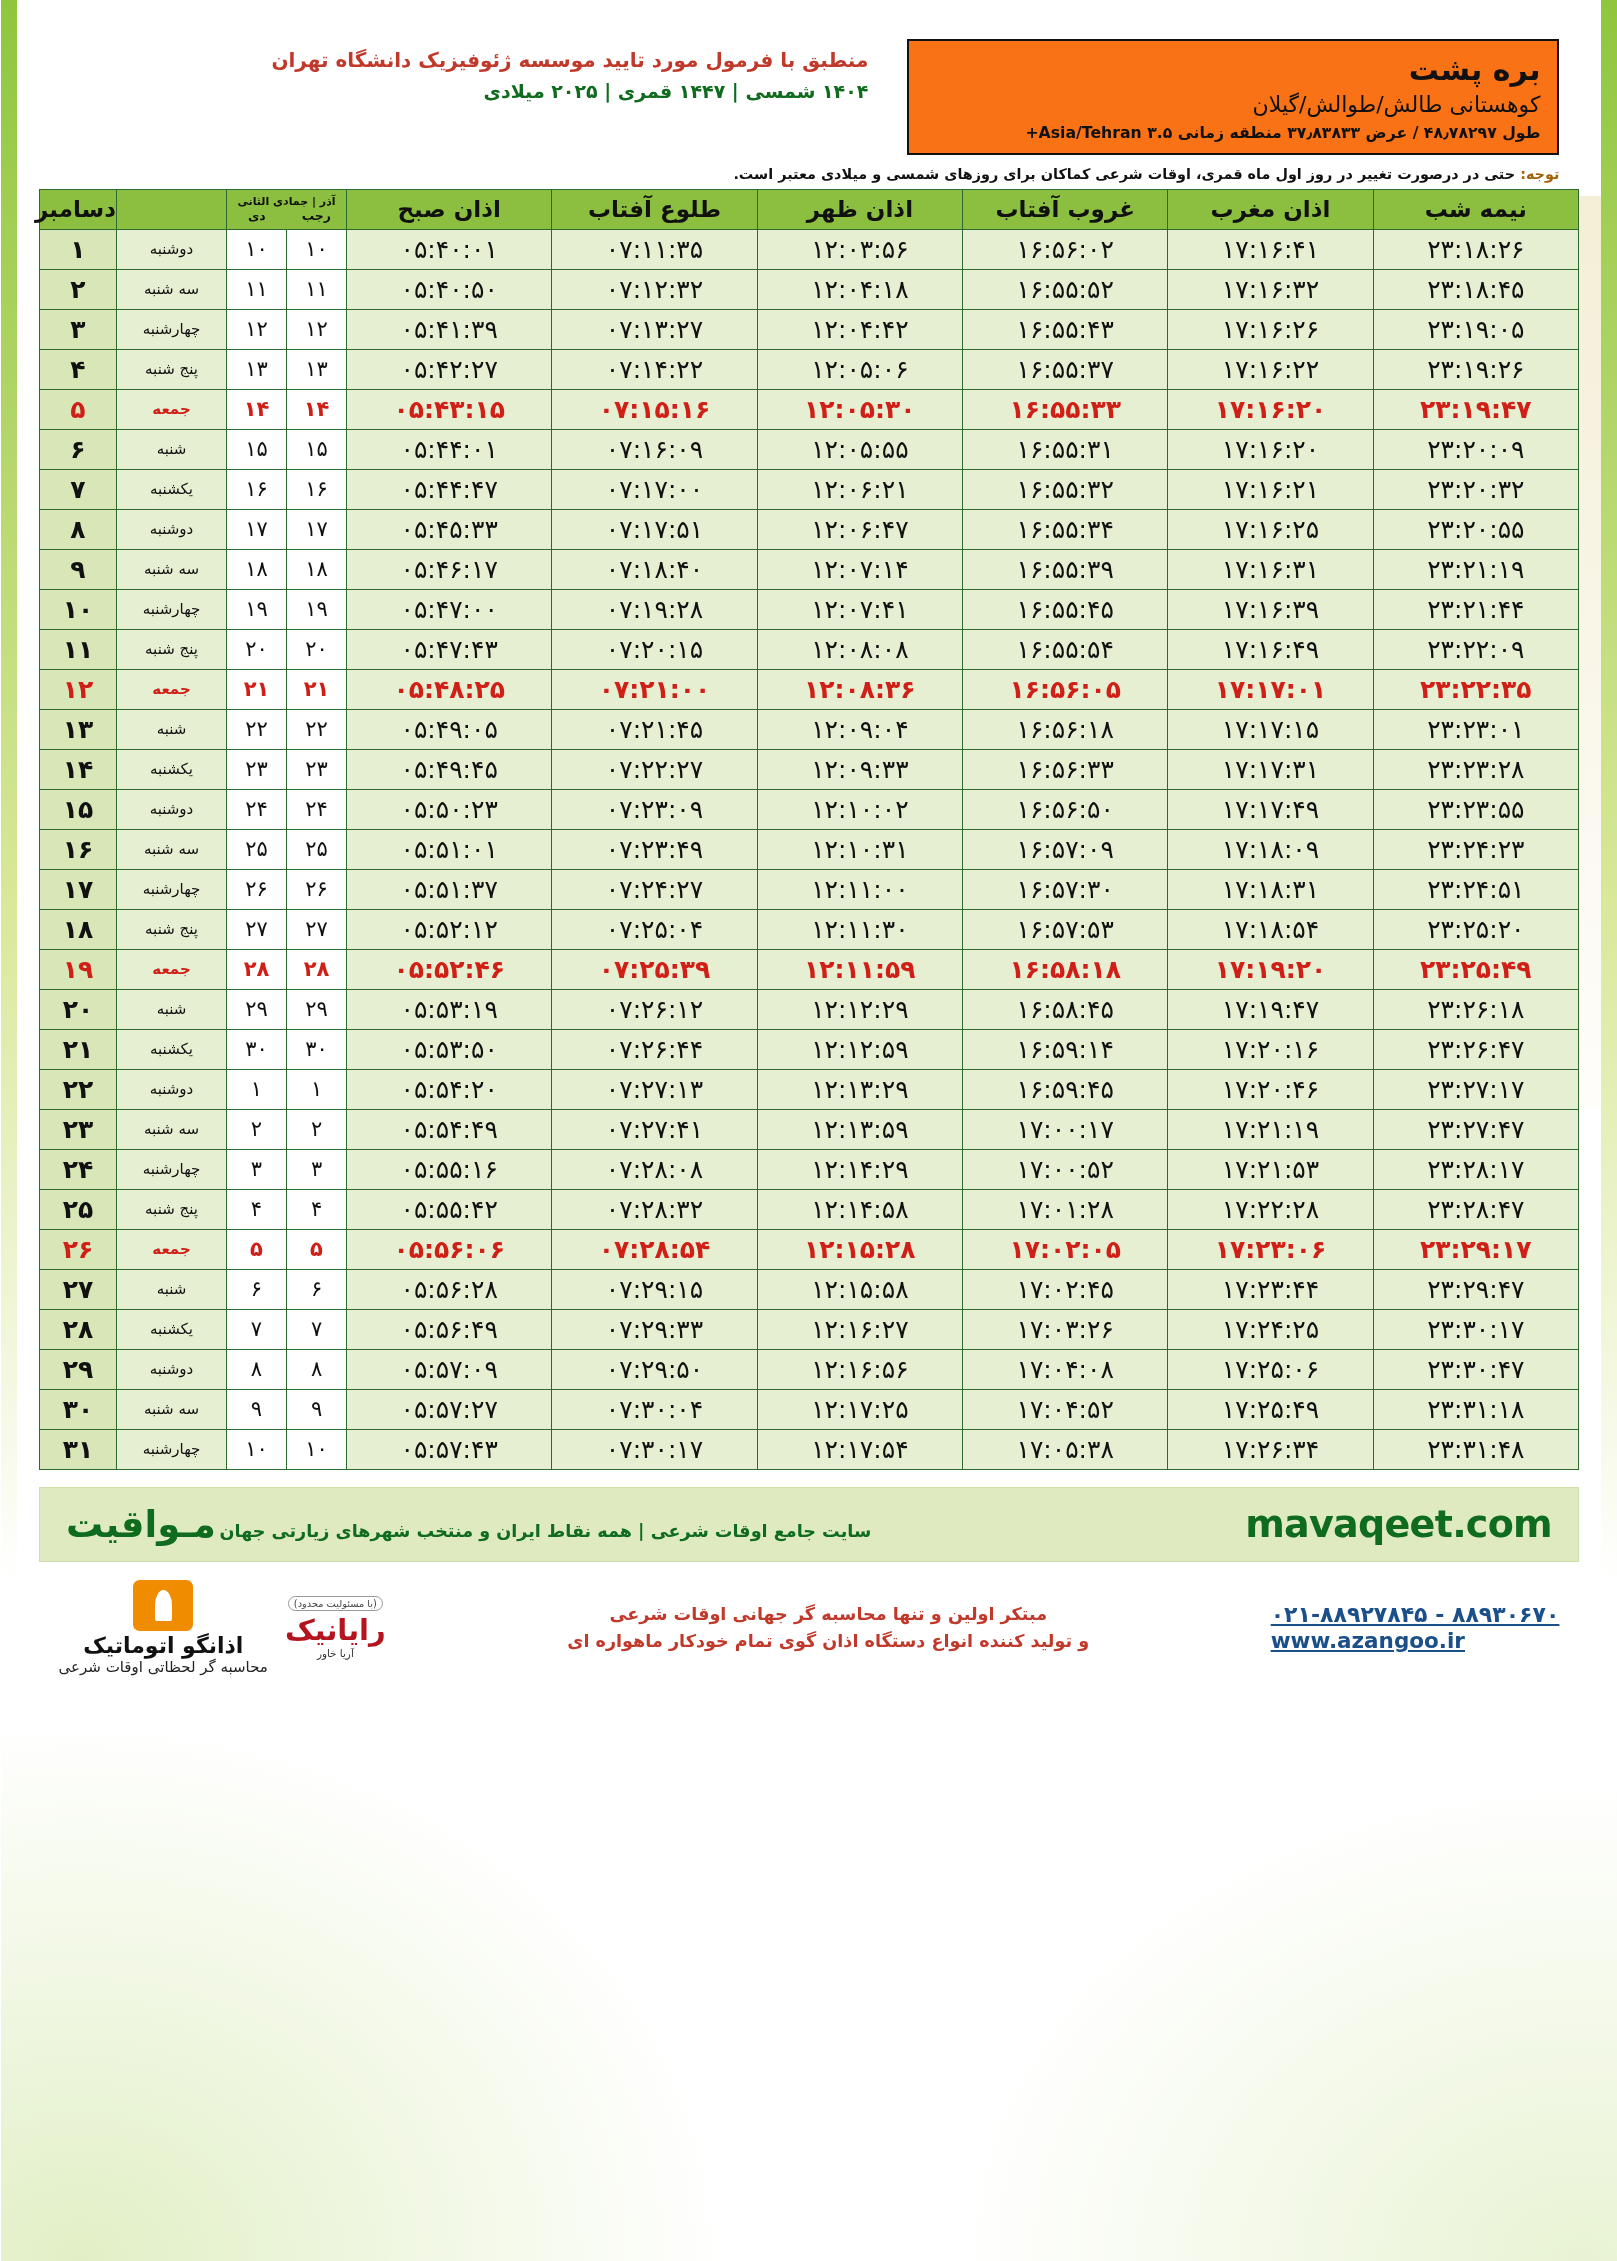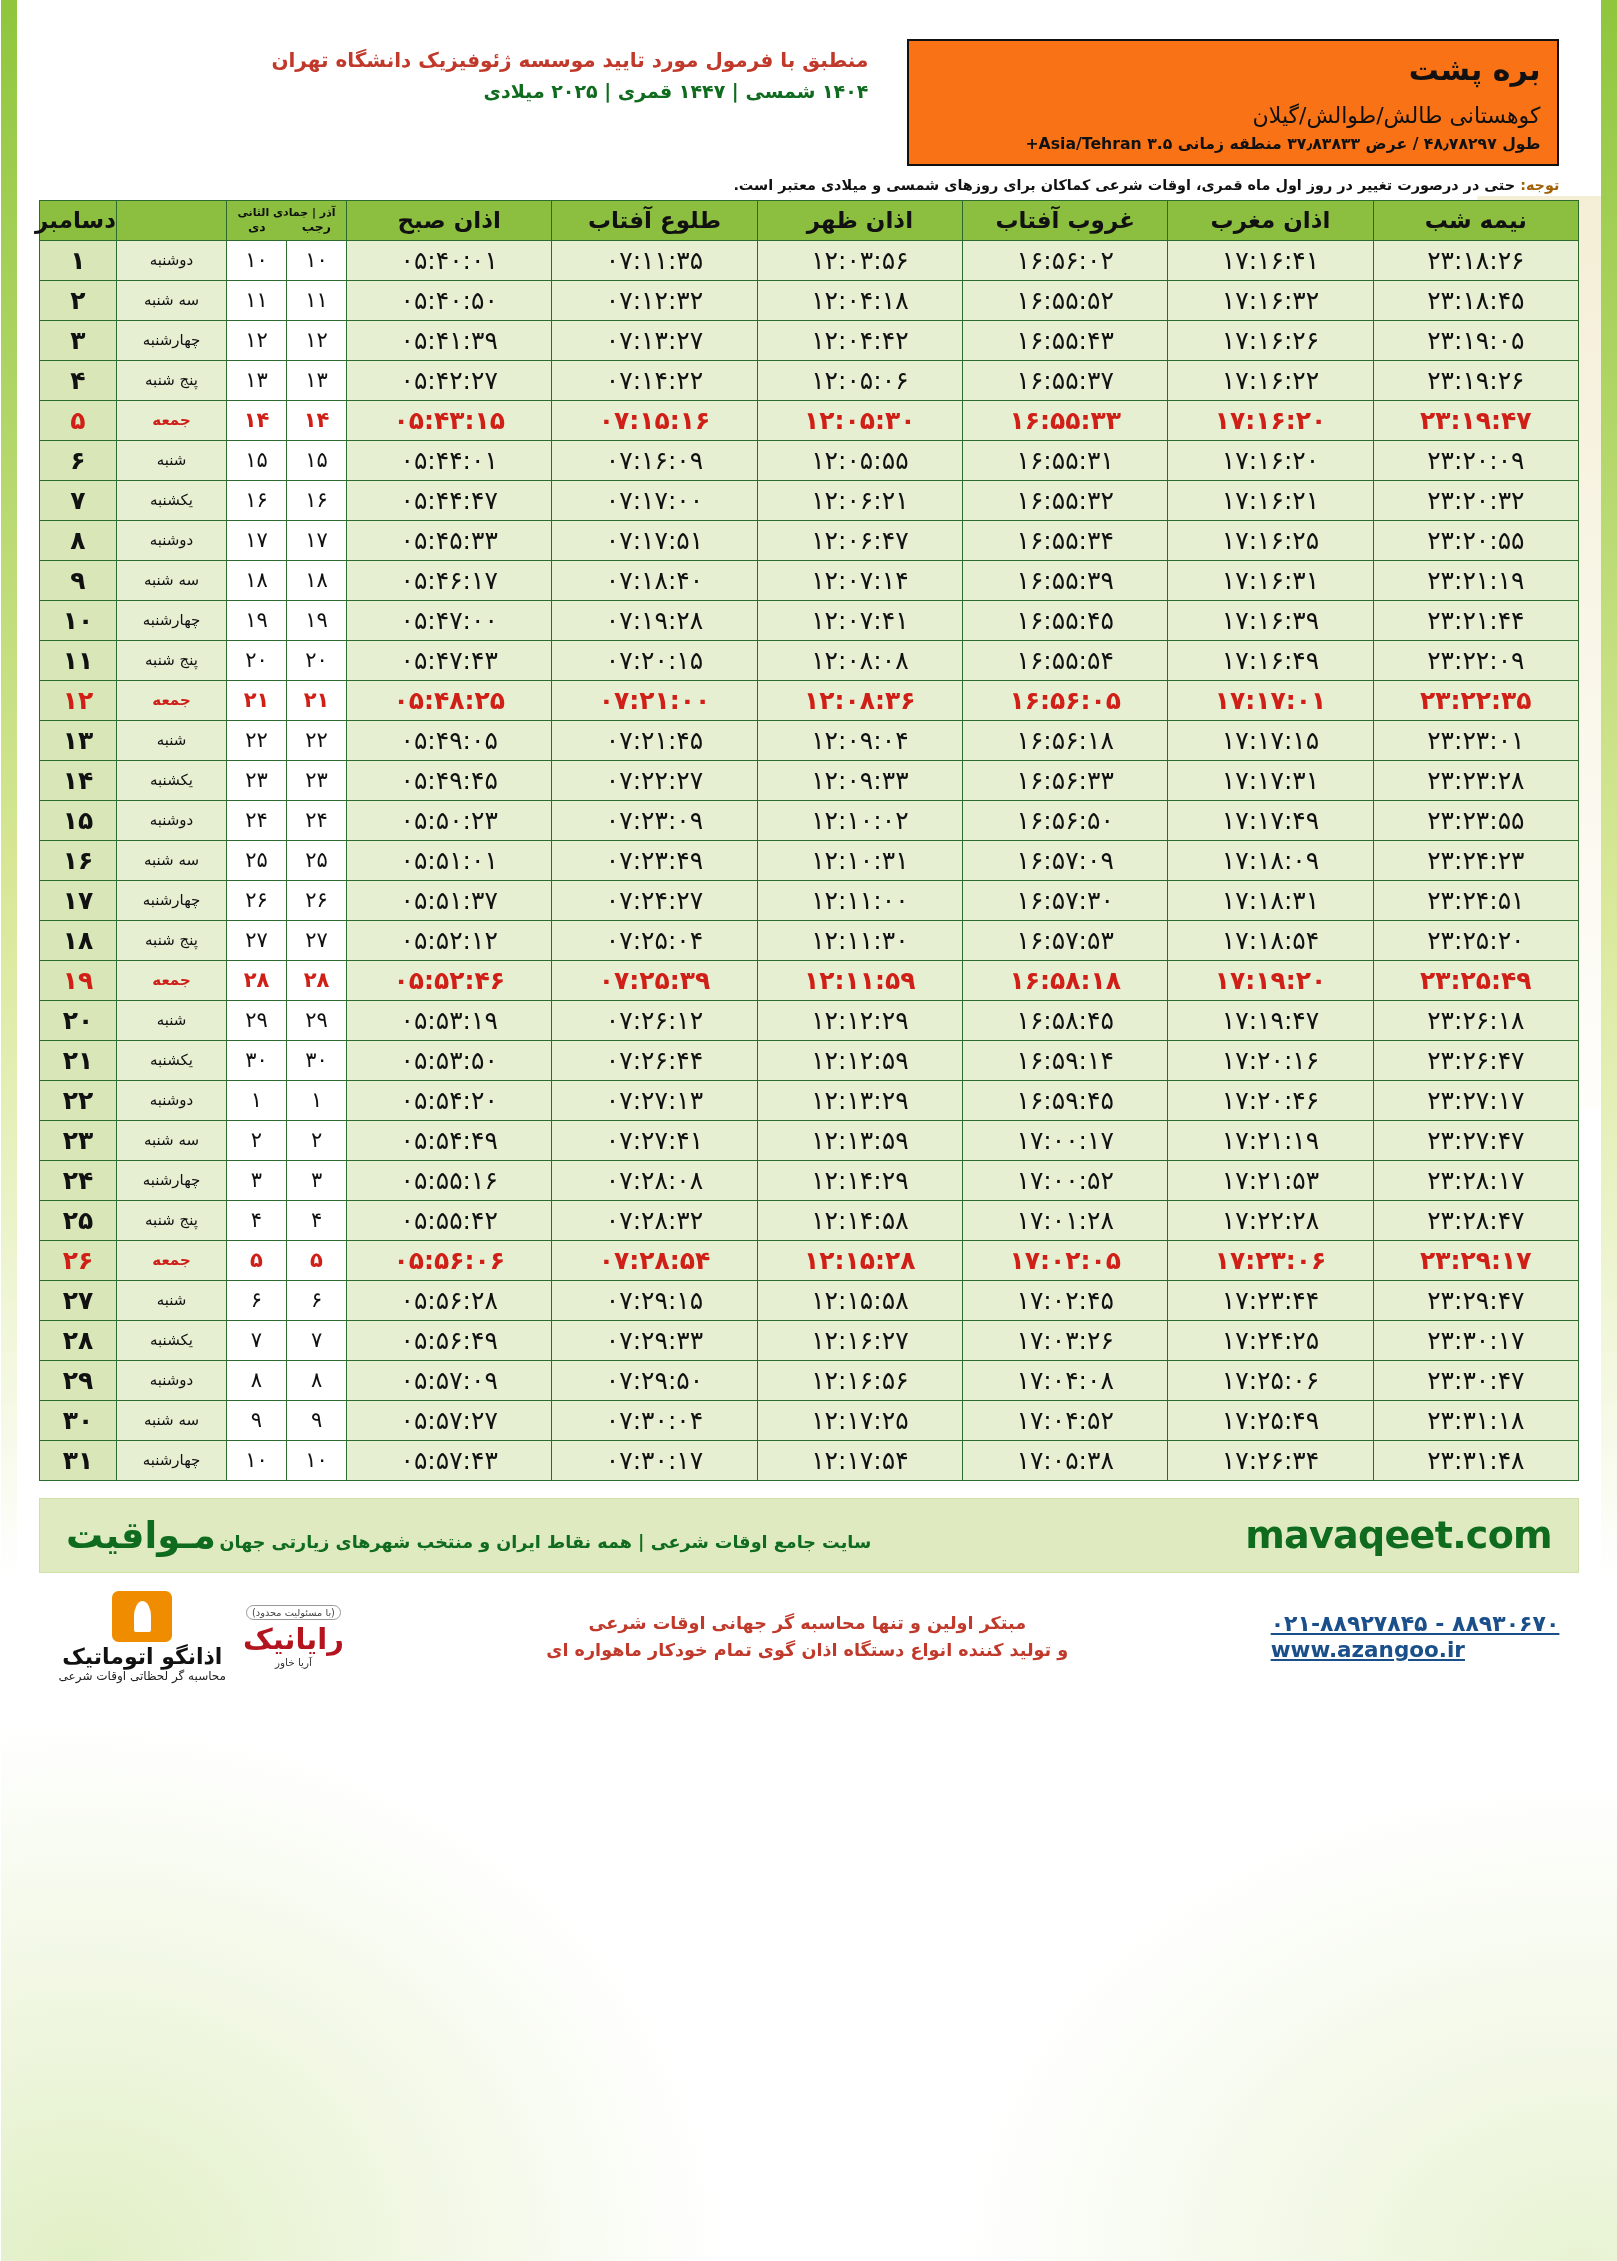--- a/index.html
+++ b/index.html
@@ -55,21 +55,21 @@
   }
   .year-line {
     font-size: 19px; font-weight:bold; color:#0f6b1d; margin-top:7.8px;
   }
   .city-box {
     border:2px solid #111; background:#f97316;
     width: 652px; padding: 11.7px 17px 10.4px 17px; 
     margin-left: 26px;
   }
   .city-name { font-size: 30px; font-weight:bold; color:#111; line-height:1.1; }
-  .city-sub { font-size: 22px; color:#111; margin-top:17px; }
+  .city-sub { font-size: 22px; color:#111; margin-top:6px; }
   .city-geo { font-size: 15.7px; color:#111; margin-top:6.5px; font-weight:bold; }
 
   .note-line {
     margin: 11.7px 19.6px 6.5px 19.6px; text-align:right;
     font-size: 14.4px; color:#111; font-weight:bold;
   }
   .note-line .red { color:#a16207; }
 
   
   table.times {
@@ -143,21 +143,21 @@
   .azangoo-logo {
     width:60px; height:51px; background:#f08c00; border-radius:6.5px;
     display:flex; align-items:center; justify-content:center; margin:0 auto 2.6px auto;
     position:relative;
   }
   .azangoo-logo:after {
     content:""; position:absolute; width:17px; height:31px; background:#fff;
     border-radius:50% 50% 2.6px 2.6px;
   }
   .brand-azangoo .big { font-size:22px; font-weight:bold; color:#111; }
-  .brand-azangoo .small2 { font-size:12px; color:#222; }
+  .brand-azangoo .small2 { font-size:15px; color:#222; }
 </style>
 </head>
 <body>
 
 <div class="edge-left"></div>
 <div class="edge-right"></div>
 <div class="bg-mosque"></div>
 <div class="bg-blob"></div>
 <div class="bg-blob2"></div>
 

